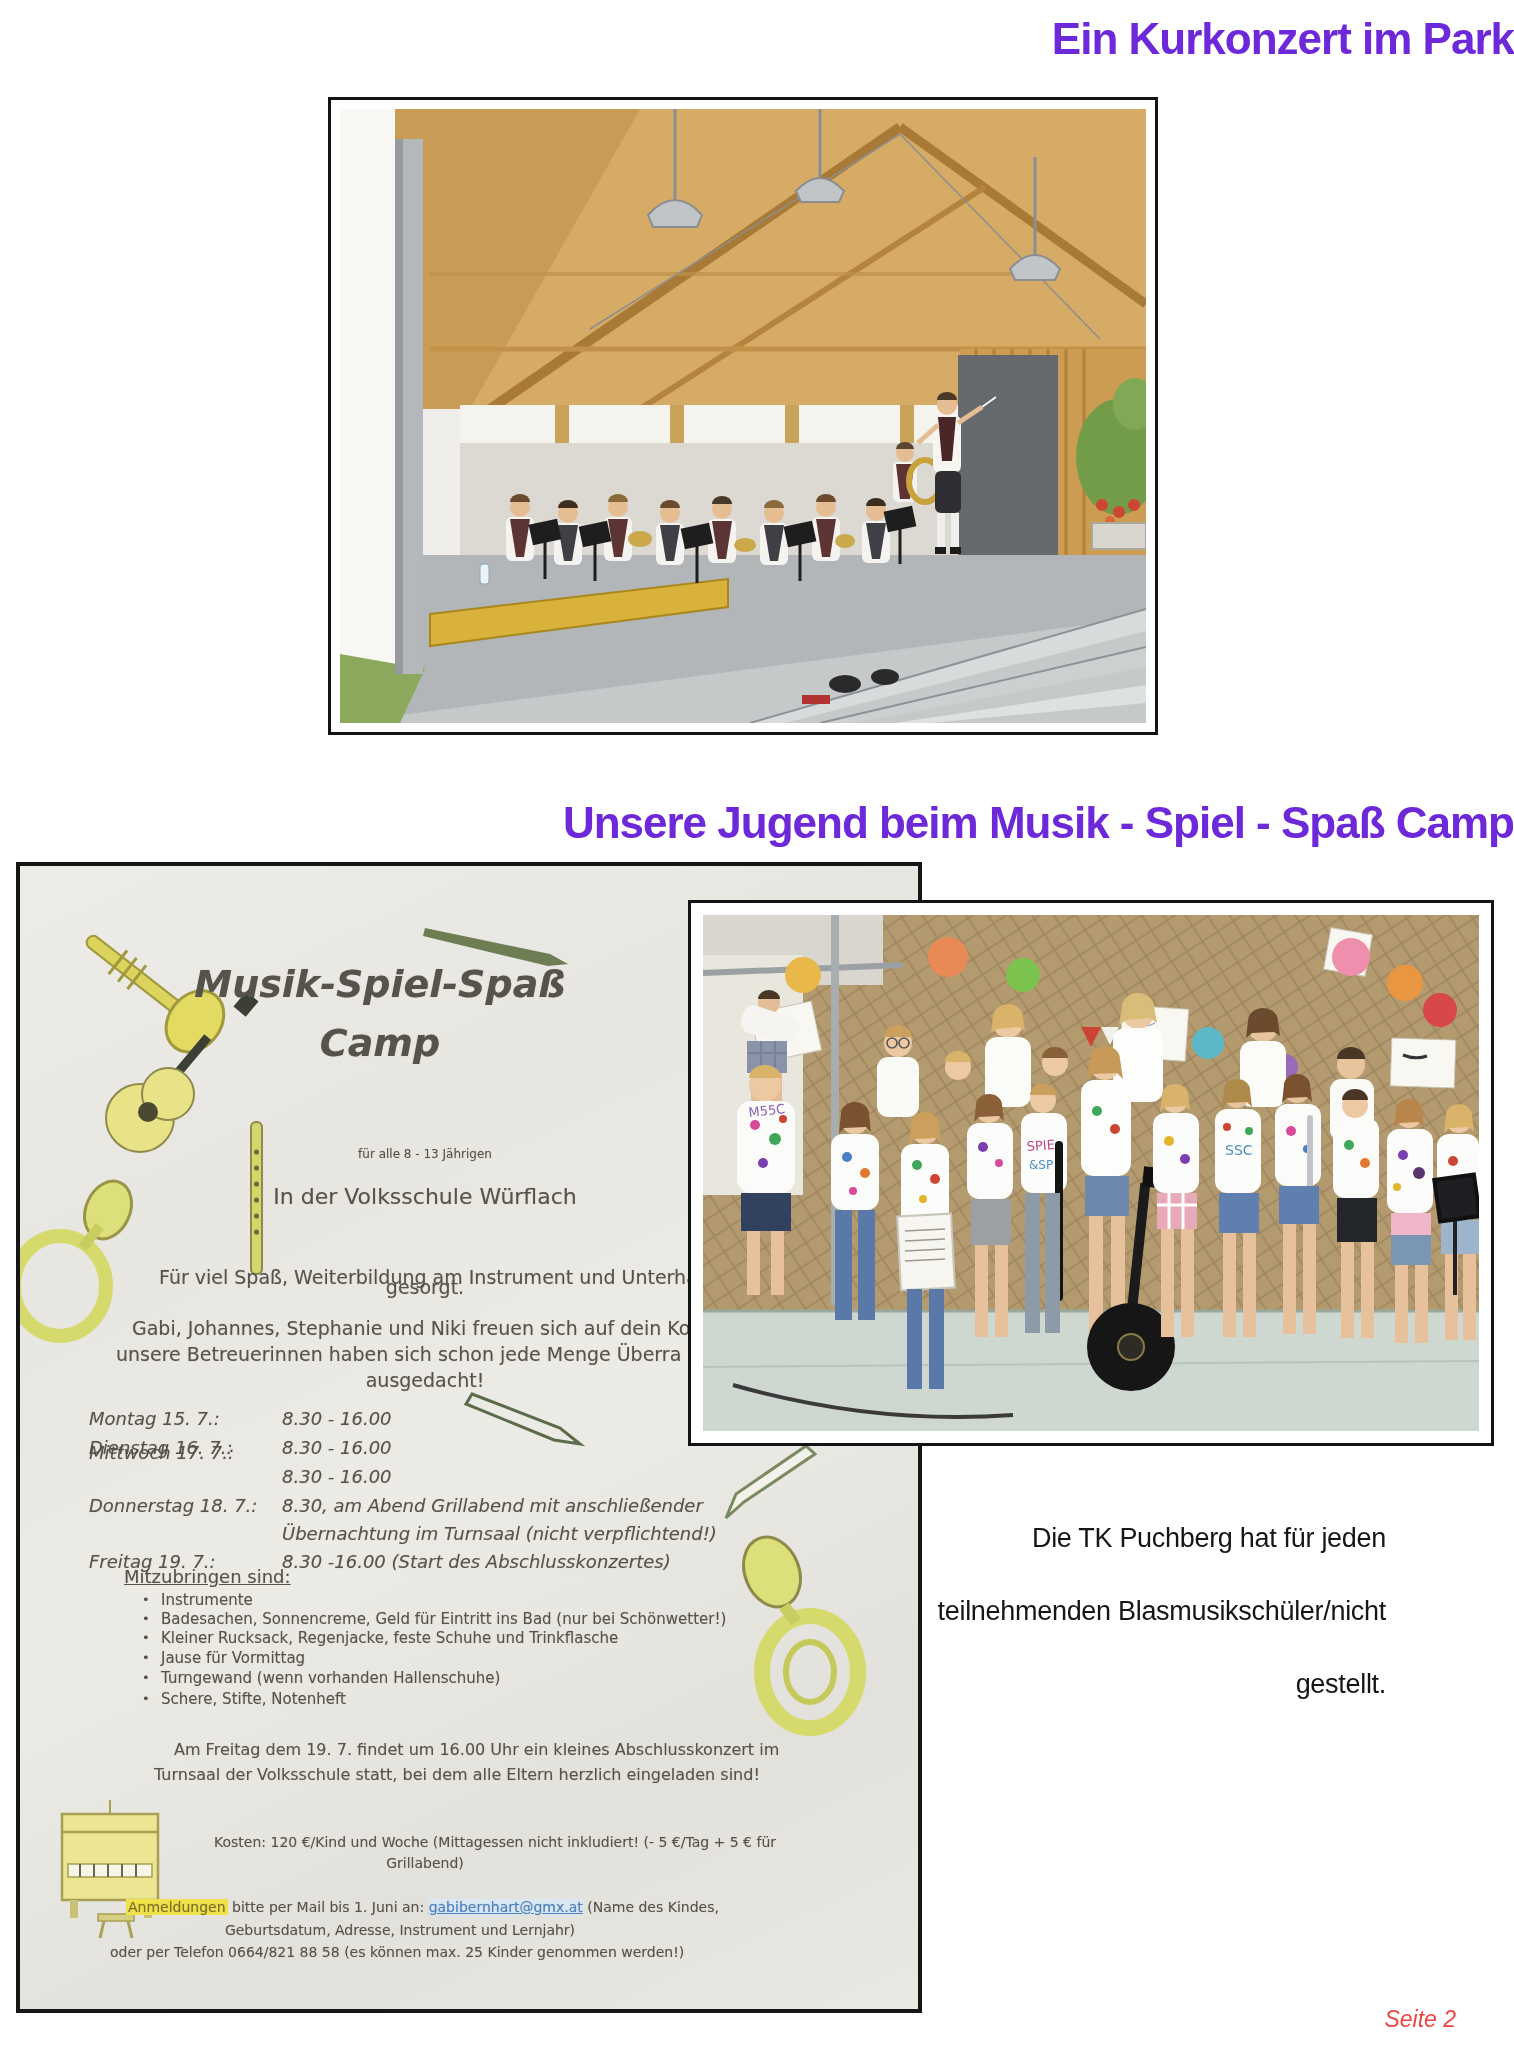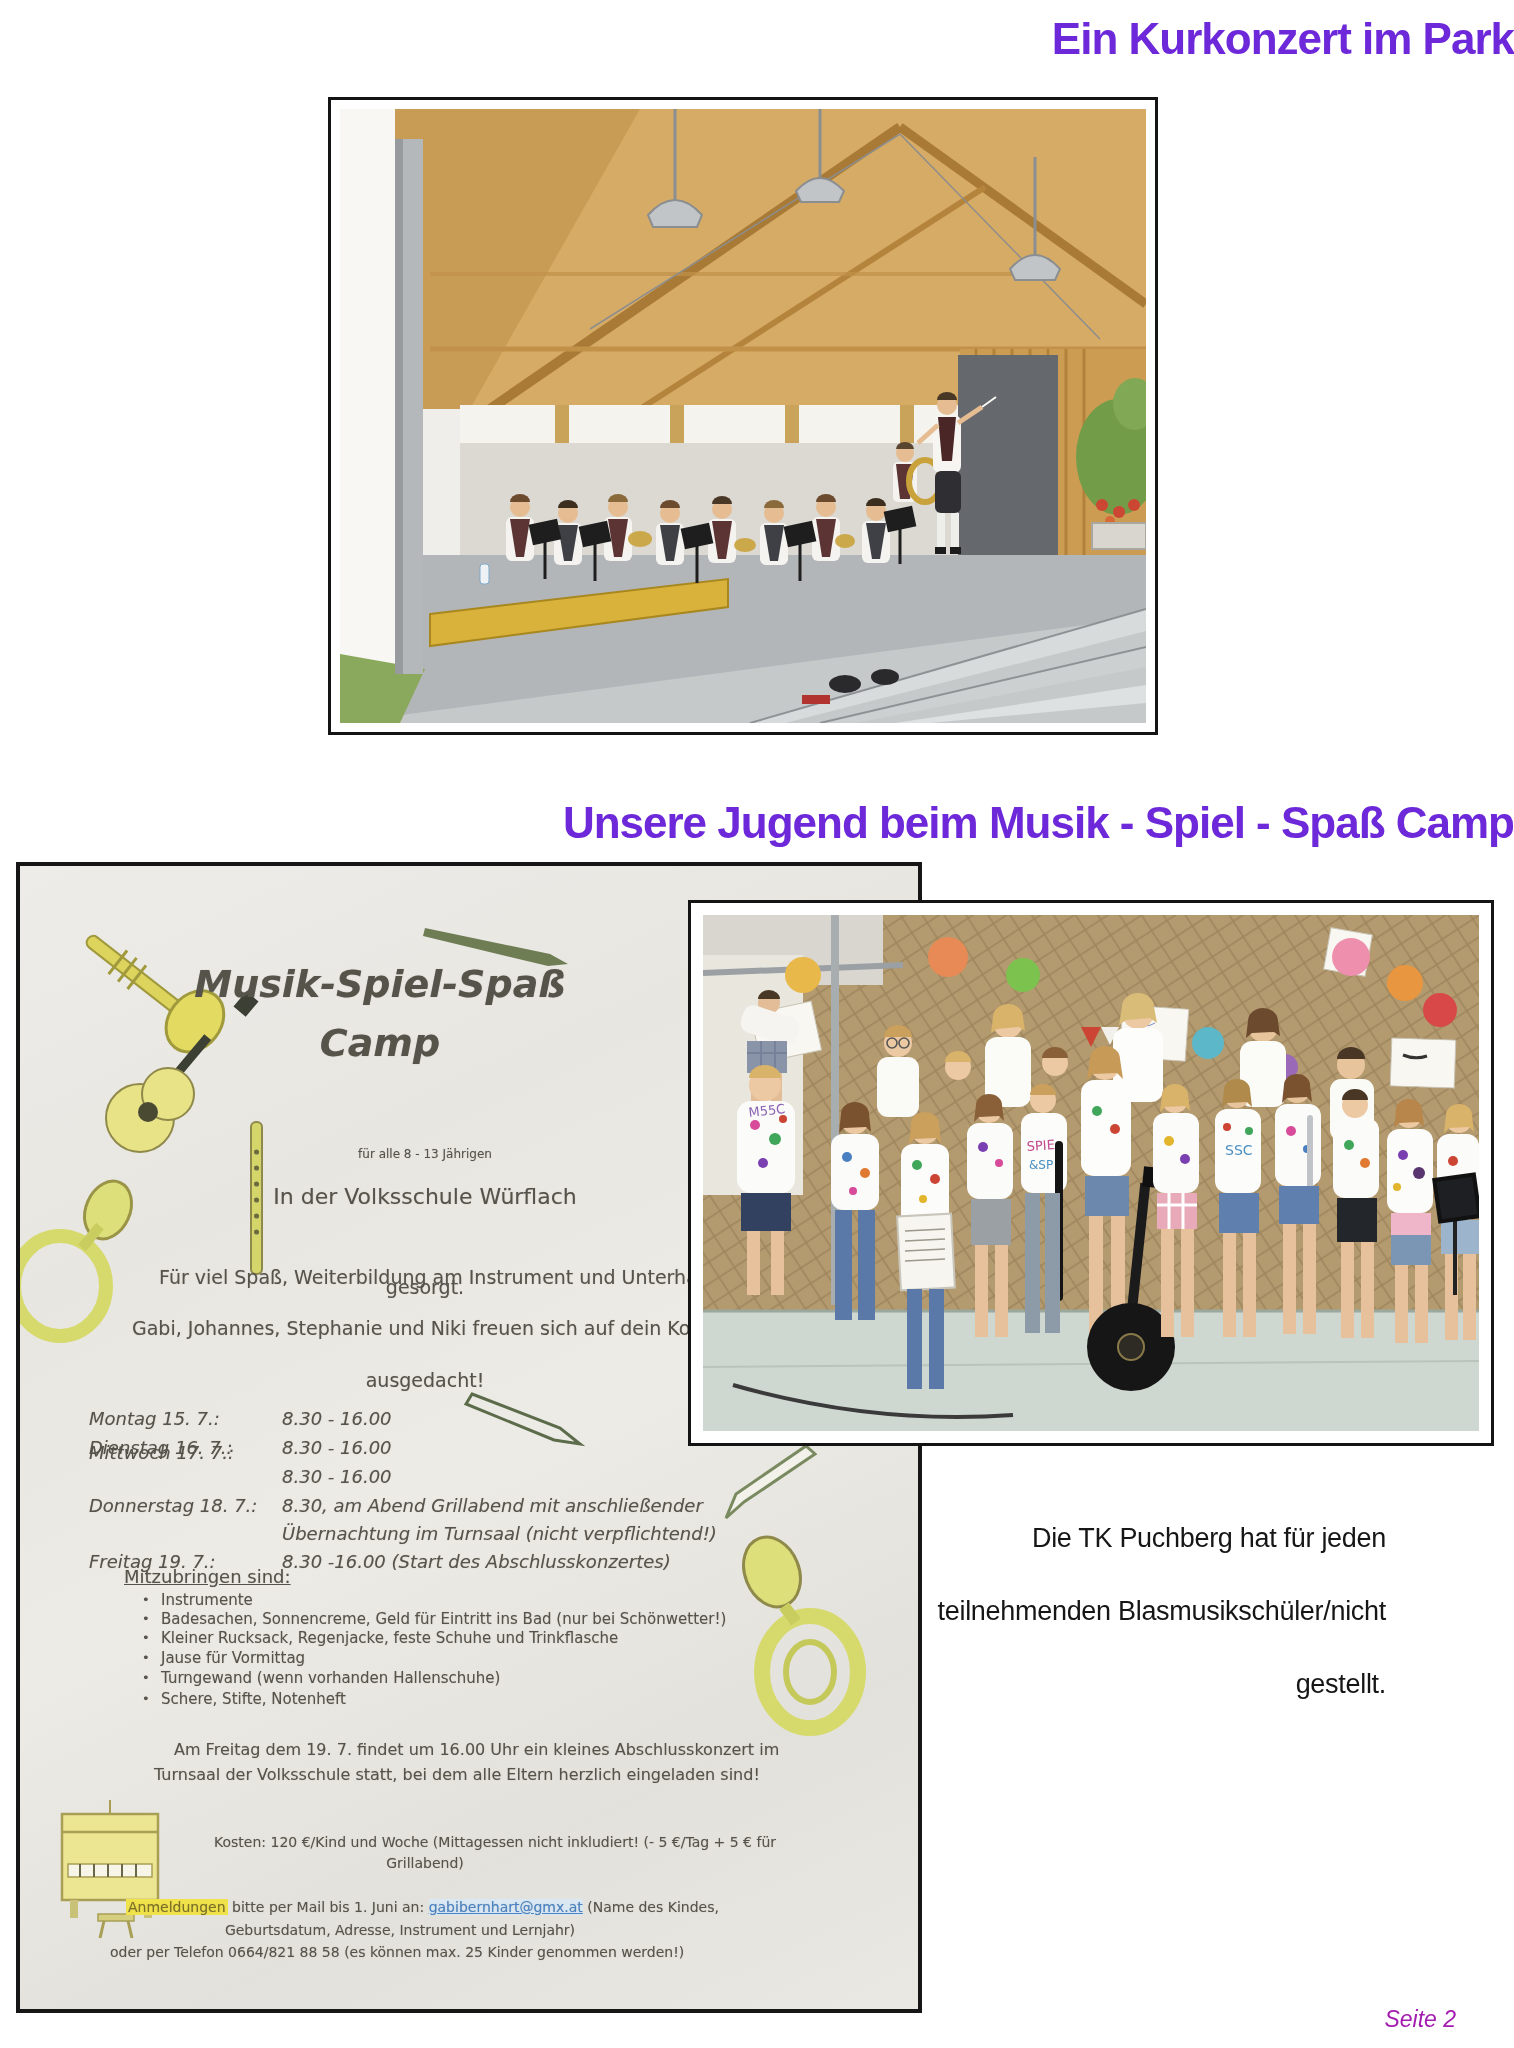--- a/index.html
+++ b/index.html
@@ -44,21 +44,21 @@
   #fl-r2{left:160px;width:440px;text-align:center;top:1056px;font-size:14px;}
   #fl-r3{left:90px;top:1078px;font-size:14px;}
   .hl{background:#f0e24a;color:#7c7026;padding:0 2px;}
   .email{color:#4a82c3;text-decoration:underline;background:#d9e8f3;}
 
   
   #sponsor{position:absolute;top:1502px;right:128px;text-align:right;z-index:4;
            font-size:27px;letter-spacing:-0.3px;color:#161616;line-height:73px;white-space:nowrap;}
 
   #page-number{position:absolute;top:2006px;right:58px;font-size:23px;
-               font-style:italic;color:#a21caf;}
+               font-style:italic;color:#ef4444;}
 </style>
 </head>
 <body>
 
 <div class="page">
 
   <div class="title-main" id="title-concert">Ein Kurkonzert im Park</div>
 
   <div class="photo-frame" id="band-frame">
     <svg viewBox="0 0 806 614" preserveAspectRatio="none">
@@ -290,20 +290,21 @@
     </svg>
 
     <div class="ft" id="fl-title2">Camp</div>
     <div class="ft" id="fl-title1">Musik-Spiel-Spaß</div>
     <div class="ft fl-center" id="fl-age">für alle 8 - 13 Jährigen</div>
     <div class="ft fl-center" id="fl-loc">In der Volksschule Würflach</div>
 
     <div class="ft fl-intro" id="fl-i1">Für viel Spaß, Weiterbildung am Instrument und Unterha</div>
     <div class="ft fl-intro fl-center" id="fl-i2">gesorgt.</div>
     <div class="ft fl-intro" id="fl-i3">Gabi, Johannes, Stephanie und Niki freuen sich auf dein Ko</div>
+    <div class="ft fl-intro" id="fl-i4">unsere Betreuerinnen haben sich schon jede Menge Überra</div>
     <div class="ft fl-intro fl-center" id="fl-i5">ausgedacht!</div>
 
     <div class="ft sched-day" style="top:542px">Montag 15. 7.:</div>
     <div class="ft sched-time" style="top:542px">8.30 - 16.00</div>
     <div class="ft sched-day" style="top:571px">Dienstag 16. 7.:</div>
     <div class="ft sched-time" style="top:571px">8.30 - 16.00</div>
     <div class="ft sched-day" style="top:576px">Mittwoch 17. 7.:</div>
     <div class="ft sched-time" style="top:600px">8.30 - 16.00</div>
     <div class="ft sched-day" style="top:629px">Donnerstag 18. 7.:</div>
     <div class="ft sched-time" style="top:629px">8.30, am Abend Grillabend mit anschließender</div>

